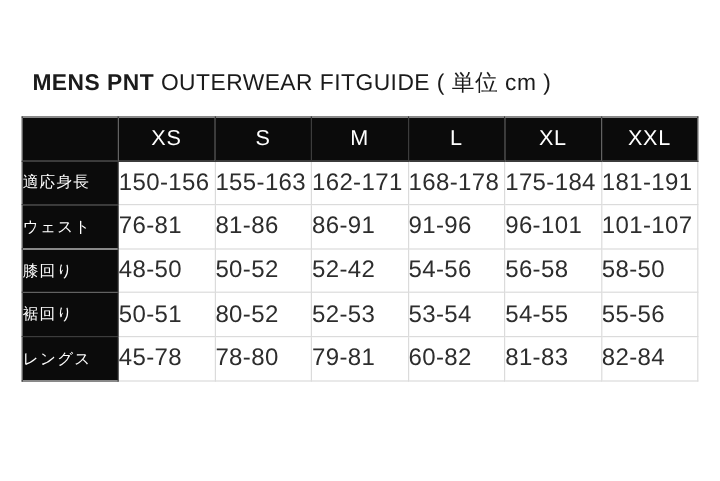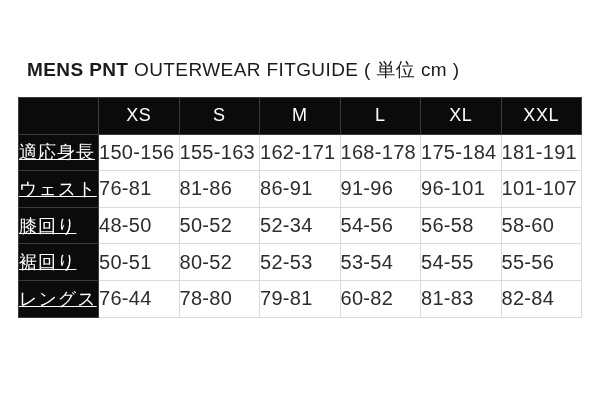--- a/index.html
+++ b/index.html
@@ -54,23 +54,22 @@
   .size-table .dark {
     background: #0b0b0b;
     color: #ffffff;
     border-color: #3c3c3c;
   }
   .size-table thead th {
     font-size: 18px;
     letter-spacing: 0.6px;
   }
   .size-table td.row-label {
-    font-size: 18px;
+    font-size: 13px;
     letter-spacing: 1px;
-    text-decoration: underline;
   }
   .size-table td.val {
     font-size: 20px;
     color: #2d2d2d;
     letter-spacing: 0.3px;
     background: #ffffff;
   }
 </style>
 </head>
 <body>
@@ -119,37 +118,37 @@
           <td class="val">81-86</td>
           <td class="val">86-91</td>
           <td class="val">91-96</td>
           <td class="val">96-101</td>
           <td class="val">101-107</td>
         </tr>
         <tr>
           <td class="dark row-label">膝回り</td>
           <td class="val">48-50</td>
           <td class="val">50-52</td>
-          <td class="val">52-34</td>
+          <td class="val">52-42</td>
           <td class="val">54-56</td>
           <td class="val">56-58</td>
-          <td class="val">58-60</td>
+          <td class="val">58-50</td>
         </tr>
         <tr>
           <td class="dark row-label">裾回り</td>
           <td class="val">50-51</td>
           <td class="val">80-52</td>
           <td class="val">52-53</td>
           <td class="val">53-54</td>
           <td class="val">54-55</td>
           <td class="val">55-56</td>
         </tr>
         <tr>
           <td class="dark row-label">レングス</td>
-          <td class="val">76-44</td>
+          <td class="val">45-78</td>
           <td class="val">78-80</td>
           <td class="val">79-81</td>
           <td class="val">60-82</td>
           <td class="val">81-83</td>
           <td class="val">82-84</td>
         </tr>
       </tbody>
   </table>
 
 </div>

